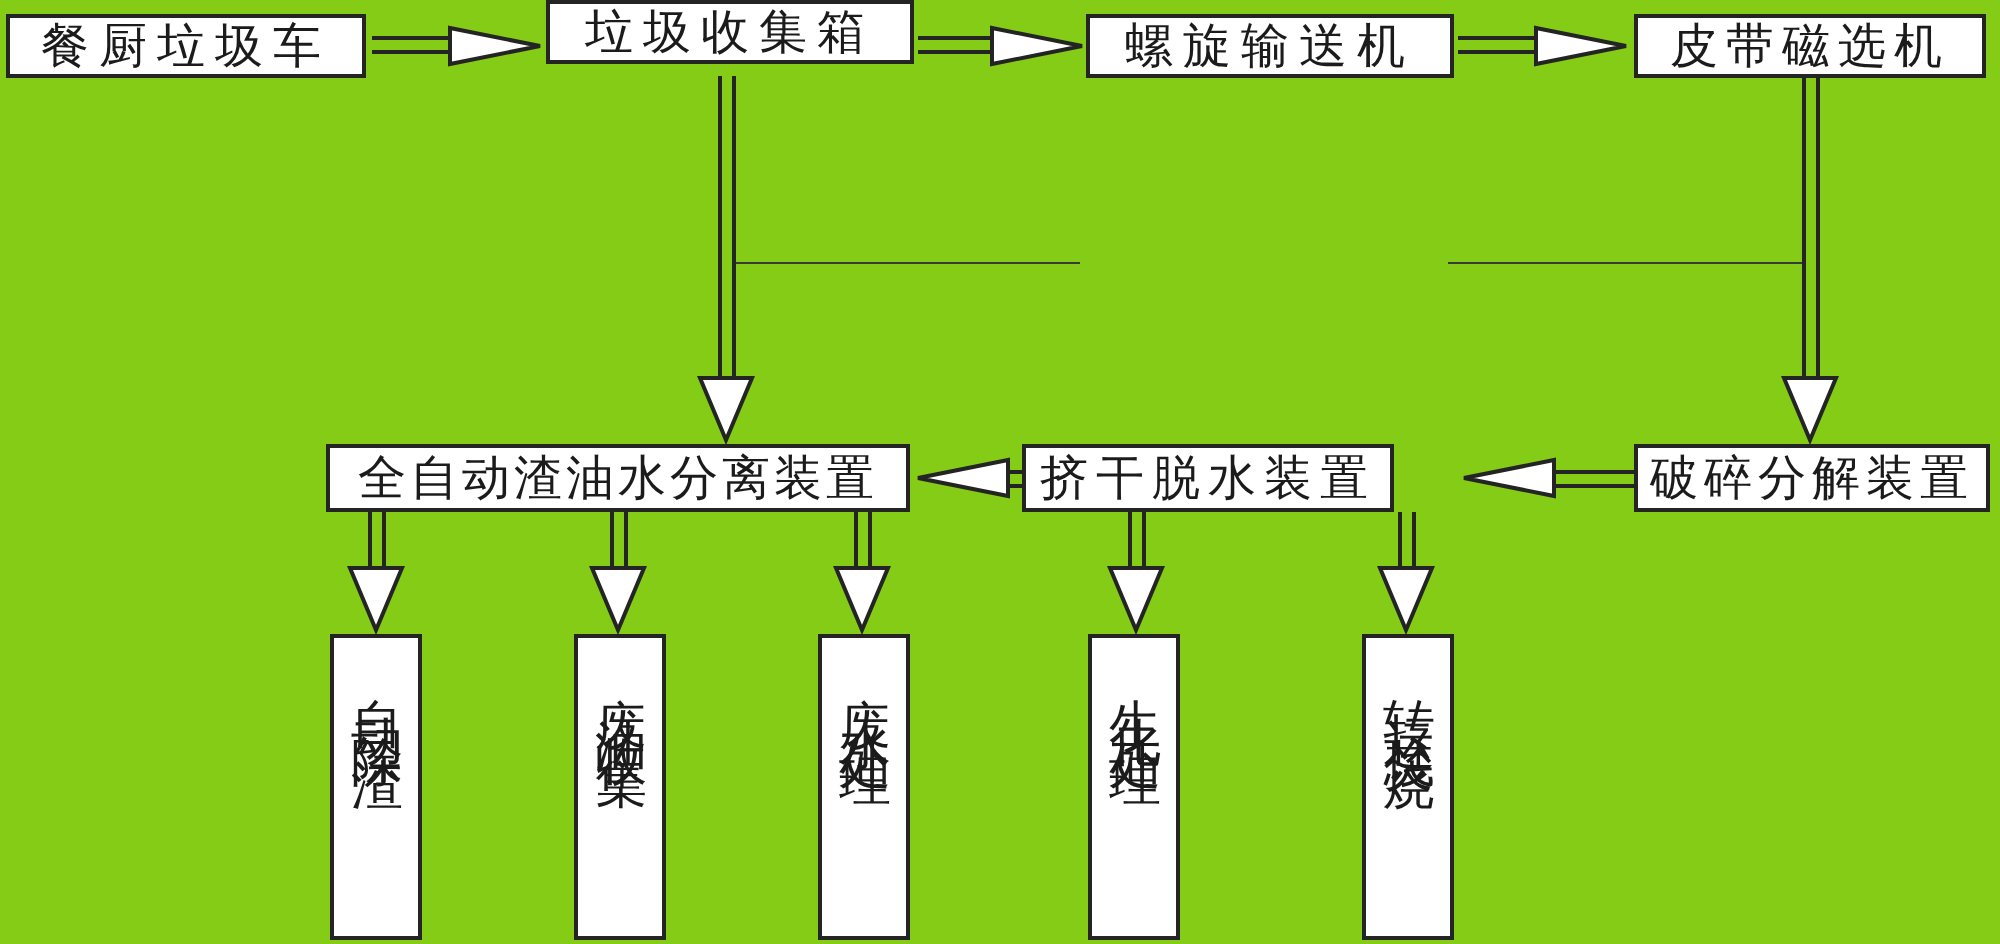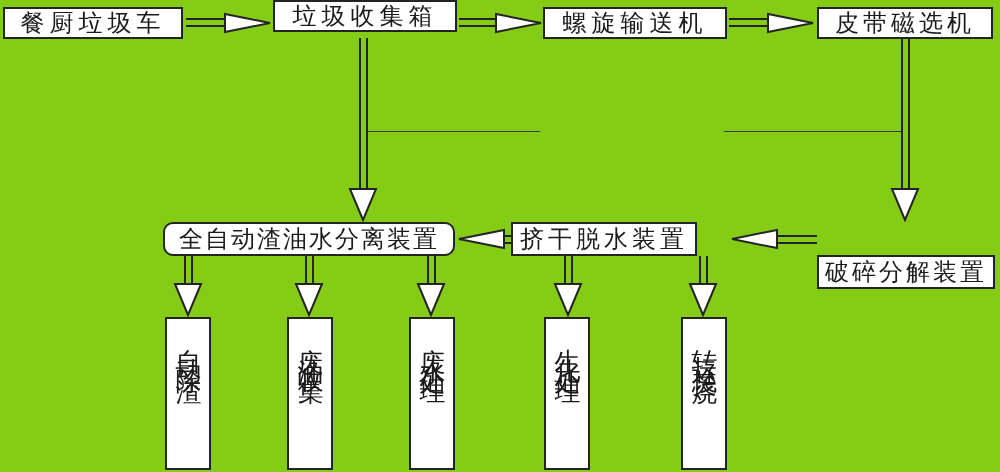--- a/index.html
+++ b/index.html
@@ -20,23 +20,23 @@
     display:flex;align-items:center;justify-content:center;
     font-size:24px;
     white-space:nowrap;
     z-index:2;
   }
   .b-truck  {left:3px;  top:7px;  width:180px;height:32px;letter-spacing:5px;}
   .b-collect{left:273px;top:0;  width:184px;height:32px;letter-spacing:5px;}
   .b-screw  {left:543px;top:7px;  width:184px;height:32px;letter-spacing:5px;}
   .b-magnet {left:817px;top:7px;  width:176px;height:32px;letter-spacing:4px;}
   .b-gas    {left:540px;top:112px;width:186px;height:39px;letter-spacing:4px;}
-  .b-sep    {left:163px;top:222px;width:292px;height:34px;letter-spacing:2px;border-radius:10px;}
+  .b-sep    {left:163px;top:222px;width:292px;height:34px;letter-spacing:2px;}
   .b-dewater{left:511px;top:222px;width:186px;height:34px;letter-spacing:4px;}
-  .b-crush  {left:817px;top:222px;width:178px;height:34px;letter-spacing:3px;margin-top:33px;}
+  .b-crush  {left:817px;top:222px;width:178px;height:34px;letter-spacing:3px;}
   
   .vwrap{display:flex;align-items:flex-start;justify-content:center;padding-top:9px;}
   .b-slag  {left:165px;top:317px;width:46px;height:153px;}
   .b-oilc  {left:287px;top:317px;width:46px;height:153px;}
   .b-waterc{left:409px;top:317px;width:46px;height:153px;}
   .b-bio   {left:544px;top:317px;width:46px;height:153px;}
   .b-inc   {left:681px;top:317px;width:46px;height:153px;}
   .vtext{
     writing-mode:vertical-rl;
     text-orientation:upright;

